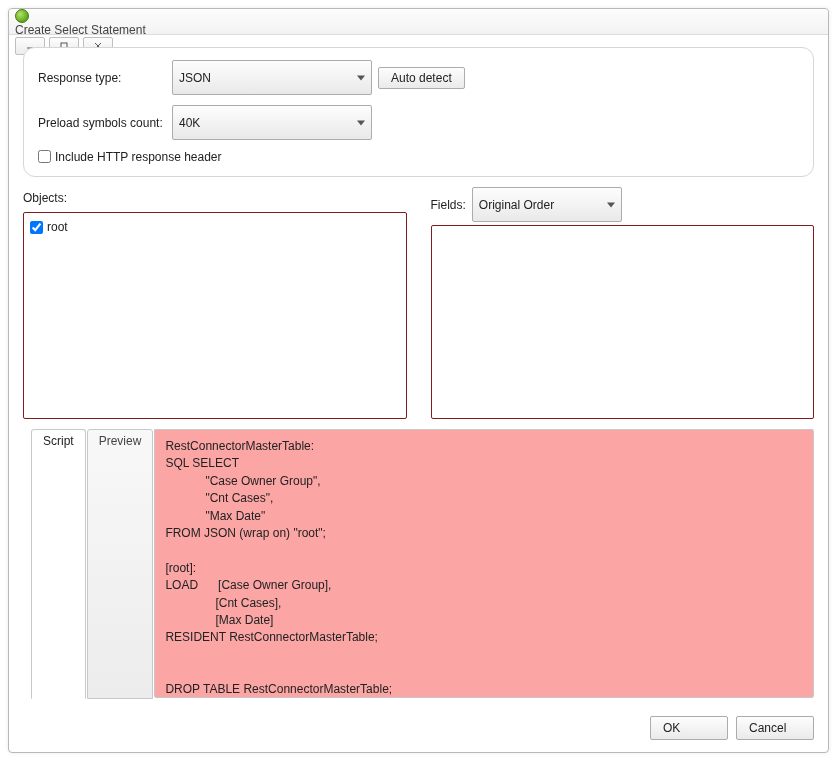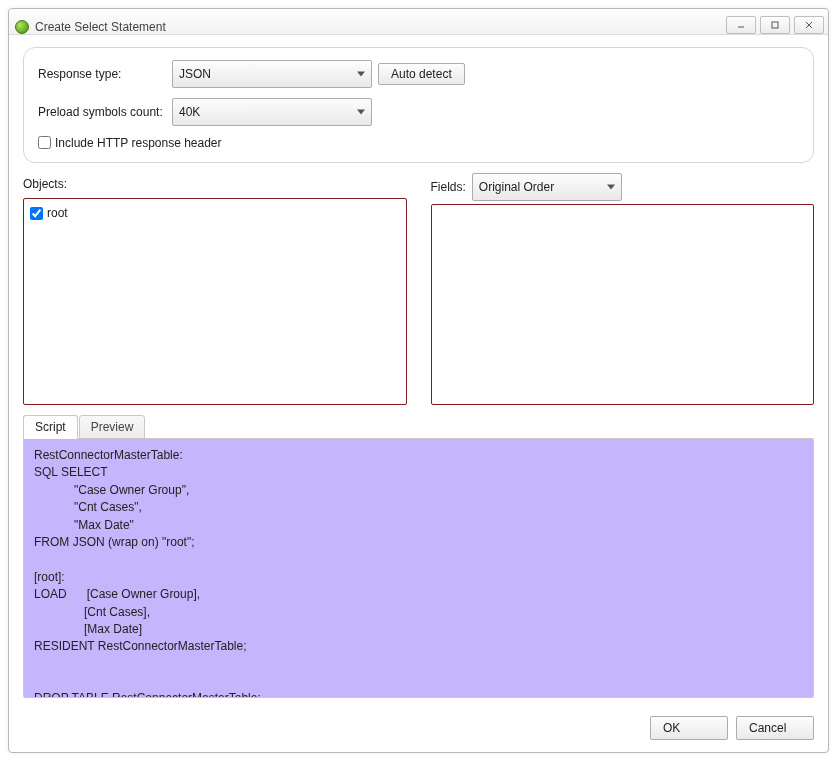--- a/index.html
+++ b/index.html
@@ -20,24 +20,25 @@
     border-radius: 4px;
     background: #fff;
     display: flex;
     flex-direction: column;
     box-shadow: 0 0 4px rgba(0,0,0,0.08);
   }
   .titlebar {
     height: 26px;
     border-bottom: 1px solid #dcdcdc;
     display: flex;
-    align-items: flex-end;
+    align-items: flex-start;
     padding: 0 4px 0 6px;
     background: linear-gradient(#fdfdfd,#f2f2f2);
     border-radius: 4px 4px 0 0;
+    flex-direction: column;
   }
   .titlebar .app-icon {
     width: 14px; height: 14px;
     border-radius: 50%;
     background: radial-gradient(circle at 35% 35%, #b9e06a, #5aa918 70%);
     border: 1px solid #3d7a0f;
     margin-right: 6px;
     flex-shrink: 0;
   }
   .titlebar .title {
@@ -87,21 +88,21 @@
     margin-bottom: 10px;
   }
   .form-row:last-child { margin-bottom: 0; }
   .form-row .lbl {
     width: 134px;
     color: #222;
   }
   .combo {
     position: relative;
     width: 200px;
-    height: 28px;
+    height: 35px;
     border: 1px solid #acacac;
     border-radius: 2px;
     background: linear-gradient(#fdfdfd,#e9e9e9);
     display: flex;
     align-items: center;
     padding: 0 22px 0 6px;
     cursor: pointer;
   }
   .combo .caret {
     position: absolute;
@@ -164,22 +165,23 @@
     align-items: center;
     gap: 4px;
     padding: 1px 0;
   }
   .tree-item input { margin: 0; }
   .fields-combo { width: 150px; }
 
   .bottom-panel {
     flex: 1;
     display: flex;
-    flex-direction: column;
+    flex-direction: row;
     min-height: 0;
+    margin-left: 8px;
   }
   .tab-strip {
     display: flex;
     margin-bottom: -1px;
   }
   .tab {
     border: 1px solid #c8c8c8;
     border-bottom: 1px solid #c8c8c8;
     background: linear-gradient(#f8f8f8,#ececec);
     padding: 4px 11px;
@@ -194,21 +196,21 @@
   .tab.active {
     background: #fff;
     border-bottom: 1px solid #fff;
     z-index: 3;
     color: #222;
   }
   .script-box {
     flex: 1;
     border: 1px solid #c8c8c8;
     border-radius: 0 2px 2px 2px;
-    background: #c4b5fd;
+    background: #fca5a5;
     padding: 8px 10px;
     white-space: pre;
     font-family: "Segoe UI", Tahoma, sans-serif;
     font-size: 12px;
     line-height: 1.45;
     overflow: auto;
     position: relative;
     z-index: 2;
   }
 

